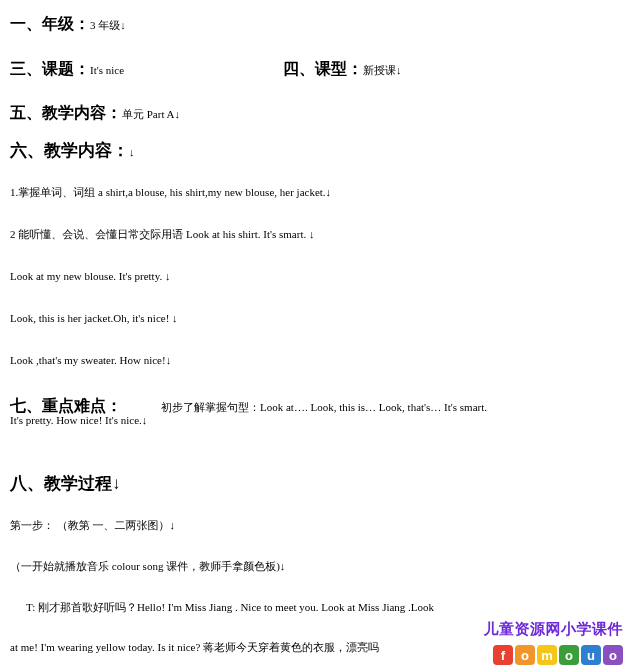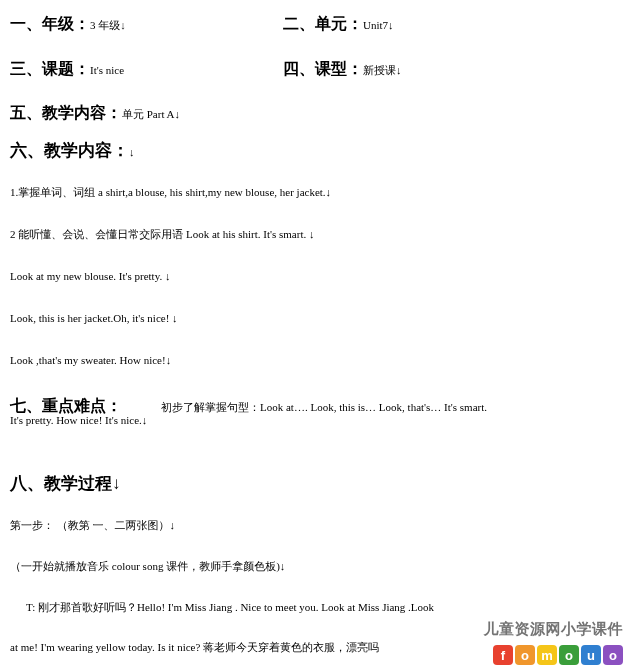--- a/index.html
+++ b/index.html
@@ -44,21 +44,21 @@
     font-size: 11px;
     color: #222;
     vertical-align: baseline;
   }
   
   .watermark {
     position: absolute;
     right: 6px;
     bottom: 26px;
     font-size: 15px;
-    color: #737373;
+    color: #6d28d9;
     font-family: "Liberation Sans", sans-serif;
     font-weight: bold;
     letter-spacing: 0.5px;
     text-shadow: 0 0 2px rgba(255,255,255,0.9);
   }
   .logo-strip {
     position: absolute;
     right: 6px;
     bottom: 0px;
     display: flex;
@@ -78,23 +78,20 @@
     line-height: 1;
   }
 </style>
 </head>
 <body>
 
 <div class="page">
 
   <div class="line hd" style="left:10px; top:14px;">
     <span>一、年级：</span><span class="body-text" style="font-weight:normal;">3 年级</span><span class="arrow">↓</span>
-  </div>
-  <div class="line hd" style="left:283px; top:14px;">
-    <span>二、单元：</span><span class="body-text" style="font-weight:normal;">Unit7↓</span>
   </div>
 
   <div class="line hd" style="left:10px; top:59px;">
     <span>三、课题：</span><span class="body-text" style="font-weight:normal;">It's nice</span>
   </div>
   <div class="line hd" style="left:283px; top:59px;">
     <span>四、课型：</span><span class="body-text" style="font-weight:normal;">新授课↓</span>
   </div>
 
   <div class="line hd" style="left:10px; top:103px;">

